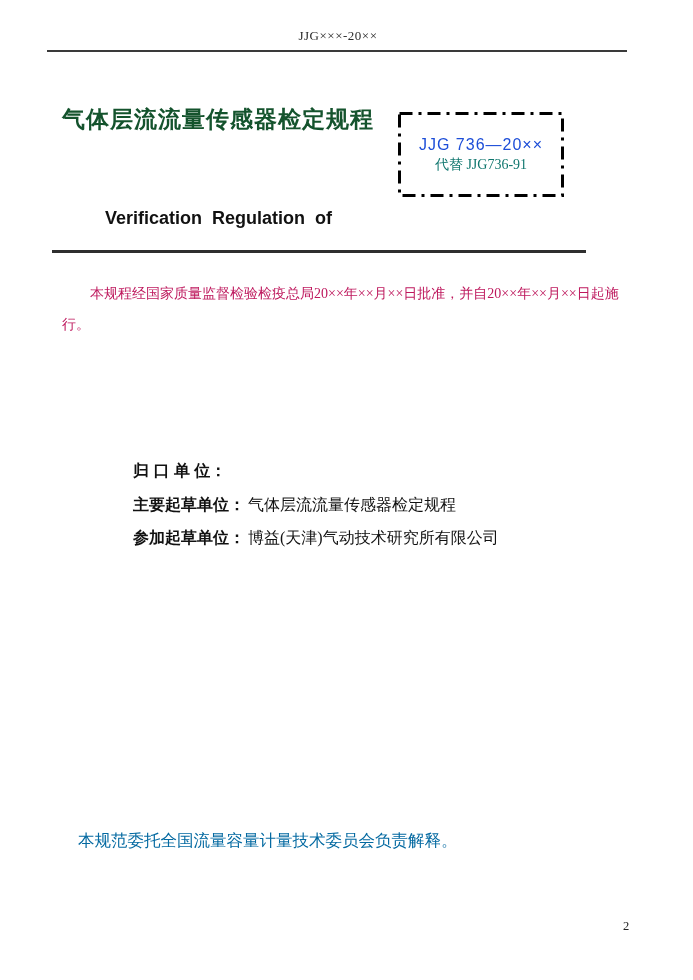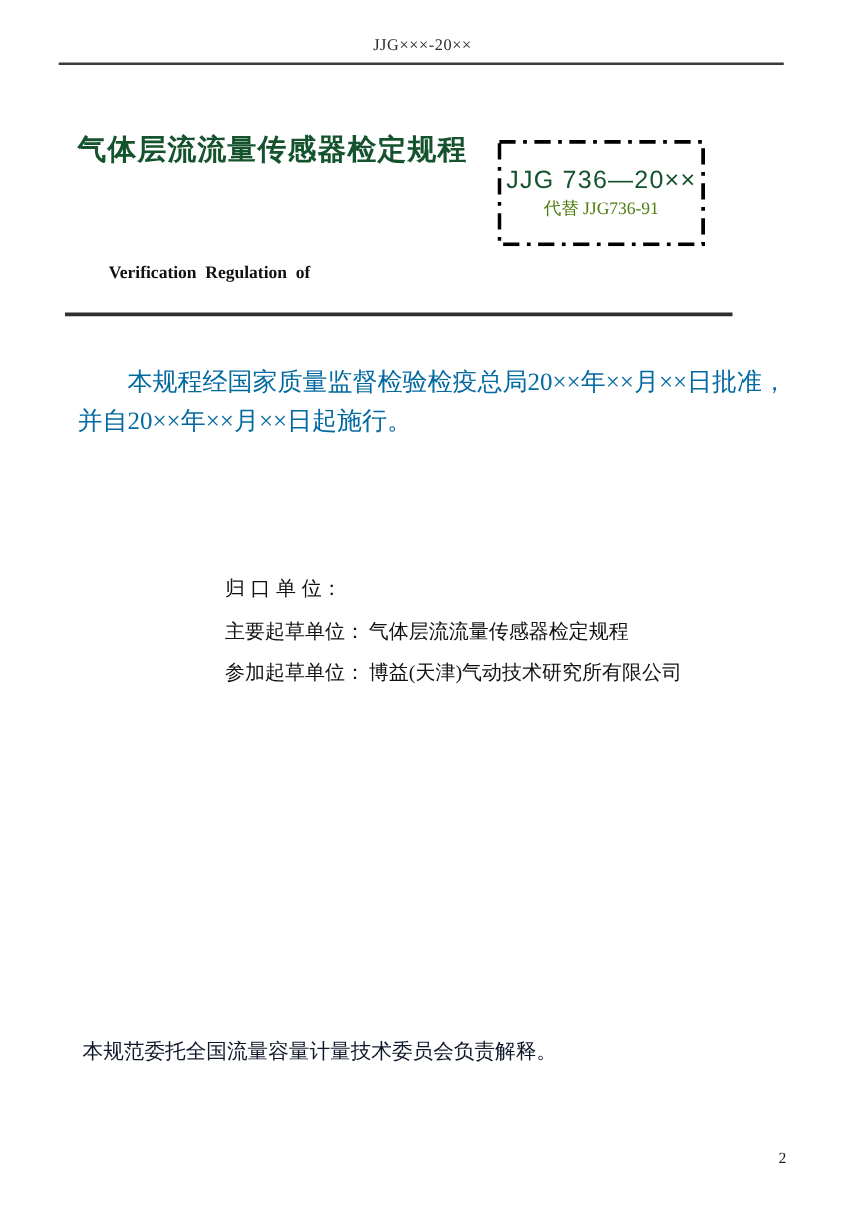--- a/index.html
+++ b/index.html
@@ -45,24 +45,24 @@
     font-family: "Liberation Sans", "DejaVu Sans", sans-serif;
     font-weight: bold;
     font-size: 23px;
     letter-spacing: 1px;
     color: #14532d;
     white-space: nowrap;
   }
   .title-en {
     position: absolute;
     top: 156px;
-    left: 87px;
-    font-family: Liberation Serif, serif;
+    left: 105px;
+    font-family: Liberation Sans, sans-serif;
     font-weight: 600;
-    font-size: 14px;
+    font-size: 18px;
     line-height: 25px;
     color: #111;
     white-space: pre;
   }
 
   
   .std-box {
     position: absolute;
     top: 112px;
     left: 398px;
@@ -81,86 +81,85 @@
     width: 100%;
     height: 100%;
     display: flex;
     flex-direction: column;
     align-items: center;
     justify-content: center;
     gap: 2px;
   }
   .std-number {
     font-family: "Liberation Sans", "DejaVu Sans", sans-serif;
-    font-size: 20px;
+    font-size: 16px;
     font-weight: 500;
     letter-spacing: 1px;
-    color: #14532d;
+    color: #1d4ed8;
     white-space: nowrap;
   }
   .std-replaces {
     font-size: 14px;
-    color: #4d7c0f;
+    color: #0f766e;
     white-space: nowrap;
   }
 
   
   .title-divider {
     position: absolute;
     top: 250px;
     left: 52px;
     width: 534px;
     height: 3px;
     background: #2f2f2f;
   }
 
   
   .approval {
     position: absolute;
-    top: 291px;
+    top: 278px;
     left: 62px;
     width: 572px;
-    font-size: 20px;
+    font-size: 14px;
     line-height: 31px;
     text-indent: 2em;
-    color: #0369a1;
+    color: #be185d;
   }
 
   
   .units {
     position: absolute;
     top: 461px;
     left: 133px;
     font-size: 16px;
     color: #111;
   }
   .unit-row {
     display: flex;
     align-items: baseline;
     height: 33.5px;
   }
   .unit-label {
     width: 115px;
-    font-weight: normal;
+    font-weight: bold;
     font-family: "Liberation Sans", "DejaVu Sans", sans-serif;
     white-space: pre;
     flex-shrink: 0;
-    margin-left: 47px;
   }
   .unit-value {
     white-space: nowrap;
   }
 
   
   .footer-note {
     position: absolute;
     top: 830px;
-    left: 66px;
+    left: 78px;
     font-size: 16.5px;
-    color: #0f172a;
+    color: #0369a1;
     white-space: nowrap;
   }
 
   
   .page-number {
     position: absolute;
     top: 919px;
     left: 616px;
     width: 20px;
     text-align: center;

